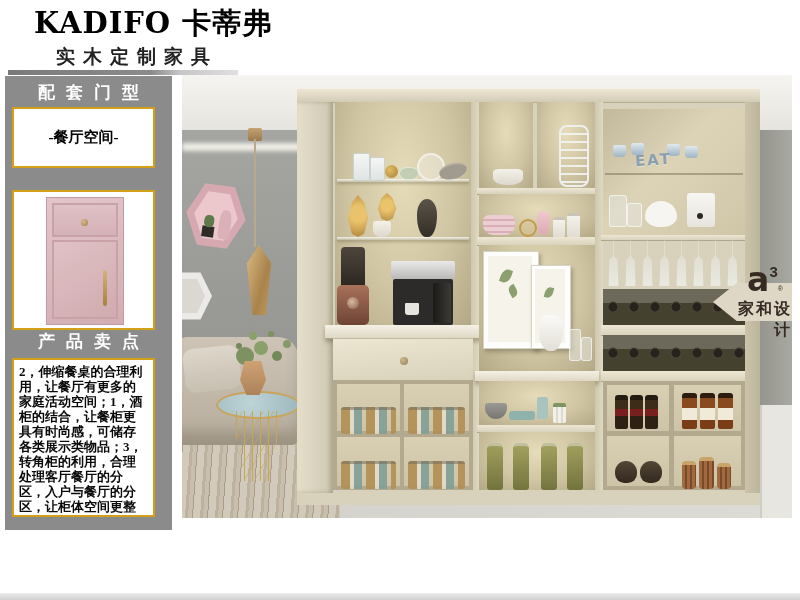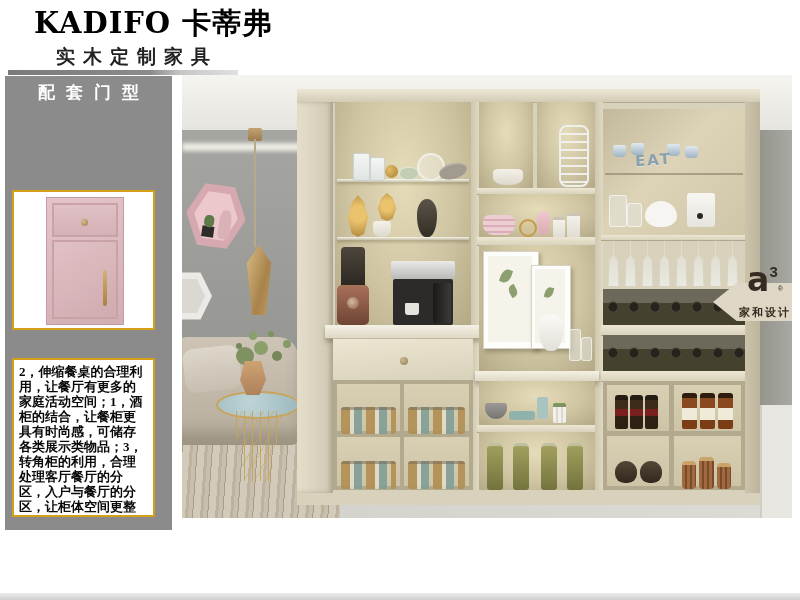--- a/index.html
+++ b/index.html
@@ -151,41 +151,45 @@
     border-radius:3px 3px 2px 2px;}
   .djar{border-radius:50% 50% 42% 42%;background:linear-gradient(#534636,#32281d);}
   .cjar{border-radius:4px;border-top:4px solid #c9a468;
     background:repeating-linear-gradient(90deg,#a06a40 0 3px,#7c4a28 3px 5px);}
   .arrowtrim{left:531px;top:208px;width:79px;height:38px;z-index:6;
     clip-path:polygon(0 50%,30% 0,100% 0,100% 100%,30% 100%);background:#ded7c5;}
   .wm{left:556px;top:188px;width:54px;z-index:7;color:#362b22;text-align:center;}
   .wm-a{position:static;font-size:33px;font-weight:bold;font-family:"DejaVu Sans",sans-serif;line-height:30px;}
   .wm-sup{position:static;font-size:15px;vertical-align:14px;font-weight:bold;}
   .wm-reg{position:static;font-size:7px;vertical-align:0;}
-  .wm-studio{position:static;display:block;font-size:11px;letter-spacing:2px;font-weight:bold;margin-top:10px;}
+  .wm-studio{position:static;display:block;font-size:16px;letter-spacing:2px;font-weight:bold;margin-top:4px;text-align:right;}
 </style>
 </head>
 <body>
 
 <div class="logo-title">KADIFO 卡蒂弗</div>
 <div class="logo-tagline">实木定制家具</div>
 <div class="logo-rule"></div>
 
 <div class="sidebar">
   <div class="sb-header" style="top:5px;">配套门型</div>
+  <div class="sb-box sb-series">
+    <span>-餐厅空间-</span>
+  </div>
   <div class="sb-box sb-door">
     <div class="door">
       <div class="door-drawer">
         <div class="door-knob"></div>
       </div>
       <div class="door-lower">
         <div class="door-handle"></div>
       </div>
     </div>
   </div>
+  <div class="sb-header" style="top:254px;">产品卖点</div>
   <div class="sb-box sb-points">
     <span>2，伸缩餐桌的合理利用，让餐厅有更多的家庭活动空间；</span><span>1，酒柜的结合，让餐柜更具有时尚感，可储存各类展示类物品；</span><span>3，转角柜的利用，合理处理客厅餐厅的分区，入户与餐厅的分区，让柜体空间更整体；</span>
   </div>
 </div>
 
 <div class="ph">
   <div class="ceiling"></div>
   <div class="wall-left"></div>
   <div class="cove"></div>
   <div class="floor"></div>

